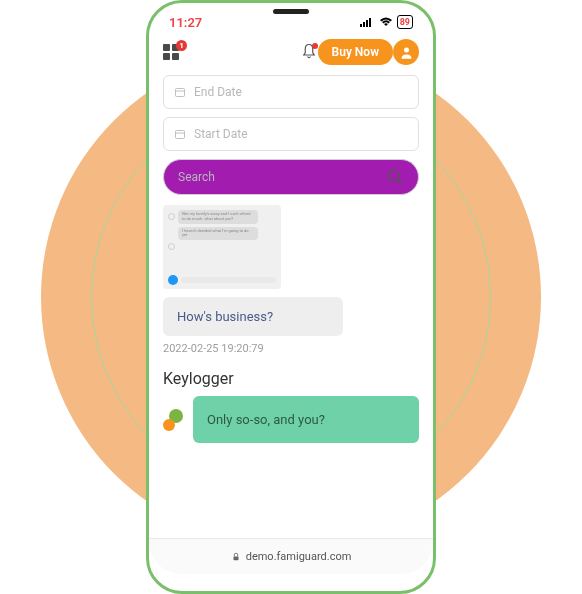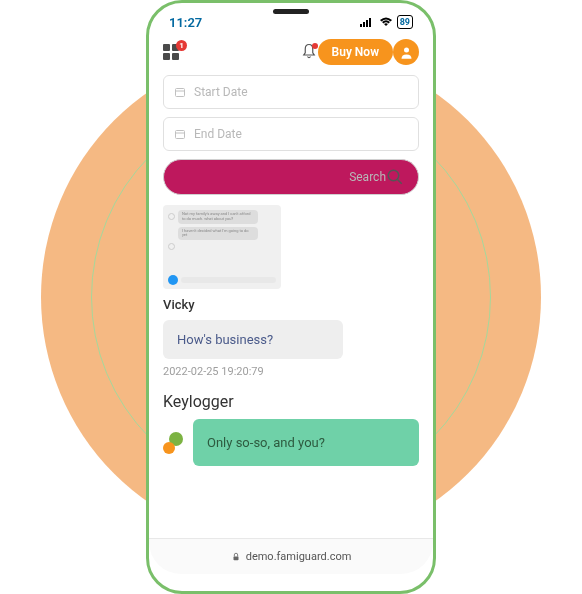--- a/index.html
+++ b/index.html
@@ -5,38 +5,38 @@
     * { margin: 0; padding: 0; box-sizing: border-box; font-family: -apple-system, BlinkMacSystemFont, "Segoe UI", Roboto, sans-serif; }
     body { width: 582px; height: 594px; position: relative; background: #fff; overflow: hidden; }
     
     .bg-circle-1 { position: absolute; width: 500px; height: 500px; border-radius: 50%; background: #f5b983; left: 50%; top: 50%; transform: translate(-50%, -50%); }
     .bg-circle-2 { position: absolute; width: 400px; height: 400px; border-radius: 50%; border: 1px solid #a5d89c; left: 50%; top: 50%; transform: translate(-50%, -50%); }
     
     .phone { position: absolute; left: 50%; top: 0; transform: translateX(-50%); width: 290px; height: 594px; border: 3px solid #7abf6a; border-radius: 36px; background: #fff; overflow: hidden; }
     .notch { position: absolute; top: 0; left: 50%; transform: translateX(-50%); width: 100px; height: 20px; background: #fff; border-radius: 0 0 14px 14px; z-index: 10; }
     .notch::after { content: ''; position: absolute; top: 6px; left: 50%; transform: translateX(-50%); width: 36px; height: 5px; background: #222; border-radius: 3px; }
     
-    .status-bar { display: flex; justify-content: space-between; align-items: center; padding: 8px 20px 0 20px; height: 30px; font-size: 13px; font-weight: 600; color: #0369a1; }
+    .status-bar { display: flex; justify-content: space-between; align-items: center; padding: 8px 20px 0 20px; height: 30px; font-size: 13px; font-weight: 600; color: #ef4444; }
     .status-right { display: flex; align-items: center; gap: 4px; }
     
     .header { display: flex; justify-content: space-between; align-items: center; padding: 6px 14px 10px 14px; }
     .header-left { position: relative; }
     .grid-icon { display: grid; grid-template-columns: 7px 7px; grid-template-rows: 7px 7px; gap: 2px; }
     .grid-icon span { background: #4a4a4a; border-radius: 1px; }
     .badge-red { position: absolute; top: -4px; right: -8px; width: 11px; height: 11px; background: #e53935; color: #fff; font-size: 8px; font-weight: 700; border-radius: 50%; display: flex; align-items: center; justify-content: center; }
     .header-right { display: flex; align-items: center; }
     .bell-wrap { position: relative; }
     .bell-dot { position: absolute; top: 0; right: 0; width: 6px; height: 6px; background: #e53935; border-radius: 50%; }
     .buy-btn { background: #f7941d; color: #fff; border: none; padding: 6px 14px; border-radius: 14px; font-size: 12px; font-weight: 600; }
     .avatar-circle { width: 26px; height: 26px; background: #f7941d; border-radius: 50%; display: flex; align-items: center; justify-content: center; }
     
     .content { padding: 0 14px; }
     .input-field { border: 1px solid #e0e0e0; border-radius: 6px; padding: 9px 10px; margin-bottom: 8px; display: flex; align-items: center; gap: 8px; background: #fff; }
     .input-field span { color: #b8b8b8; font-size: 12px; }
-    .search-field { border: 1px solid #d0d0d0; border-radius: 20px; padding: 8px 14px; margin-bottom: 10px; display: flex; align-items: center; justify-content: flex-end; background: #be185d; }
+    .search-field { border: 1px solid #d0d0d0; border-radius: 20px; padding: 8px 14px; margin-bottom: 10px; display: flex; align-items: center; justify-content: space-between; background: #a21caf; }
     .search-field span { color: #b8b8b8; font-size: 12px; }
     
     .screenshot-thumb { width: 118px; height: 84px; background: #f0f0f0; border-radius: 4px; margin-bottom: 8px; padding: 5px; font-size: 5px; color: #888; position: relative; overflow: hidden; }
     .thumb-row { display: flex; align-items: center; gap: 3px; margin-bottom: 3px; }
     .thumb-circle { width: 7px; height: 7px; border: 1px solid #ccc; border-radius: 50%; flex-shrink: 0; }
     .thumb-bubble { background: #ddd; border-radius: 4px; padding: 2px 4px; font-size: 4px; line-height: 1.2; max-width: 80px; }
     .thumb-bottom { position: absolute; bottom: 4px; left: 5px; right: 5px; display: flex; align-items: center; gap: 3px; }
     .thumb-blue { width: 10px; height: 10px; background: #2196f3; border-radius: 50%; }
     
     .timestamp { color: #9e9e9e; font-size: 11px; margin: 6px 0 14px 0; }
@@ -110,28 +110,28 @@
       </div>
     </div>
   </div>
 
   <div class="content">
     <div class="input-field">
       <svg width="12" height="12" viewBox="0 0 24 24">
           <rect x="3" y="5" width="18" height="16" rx="2" fill="none" stroke="#c0c0c0" stroke-width="2"></rect>
           <line x1="3" y1="10" x2="21" y2="10" stroke="#c0c0c0" stroke-width="2"></line>
         </svg>
-      <span>Start Date</span>
+      <span>End Date</span>
     </div>
     <div class="input-field">
       <svg width="12" height="12" viewBox="0 0 24 24">
           <rect x="3" y="5" width="18" height="16" rx="2" fill="none" stroke="#c0c0c0" stroke-width="2"></rect>
           <line x1="3" y1="10" x2="21" y2="10" stroke="#c0c0c0" stroke-width="2"></line>
         </svg>
-      <span>End Date</span>
+      <span>Start Date</span>
     </div>
     <div class="search-field">
       <span>Search</span>
       <svg width="18" height="18" viewBox="0 0 24 24">
           <circle cx="10" cy="10" r="7" fill="none" stroke="#555" stroke-width="2"></circle>
           <line x1="15" y1="15" x2="21" y2="21" stroke="#555" stroke-width="2"></line>
         </svg>
     </div>
 
     <div class="screenshot-thumb">
@@ -145,21 +145,20 @@
       <div class="thumb-row">
           <div class="thumb-circle"></div>
         </div>
       <div class="thumb-bottom">
           <div class="thumb-blue"></div>
           <div style="flex:1;height:6px;background:#e8e8e8;border-radius:3px;"></div>
         </div>
     </div>
 
 
-    <div class="sender-name">Vicky</div>
     <div class="msg-grey">How's business?</div>
     <div class="timestamp">2022-02-25 19:20:79</div>
 
     <div class="keylogger-label">Keylogger</div>
     <div class="msg-row-green">
       <div class="app-icon-badge">
           <div class="c1"></div>
           <div class="c2"></div>
         </div>
       <div class="msg-green">Only so-so, and you?</div>

